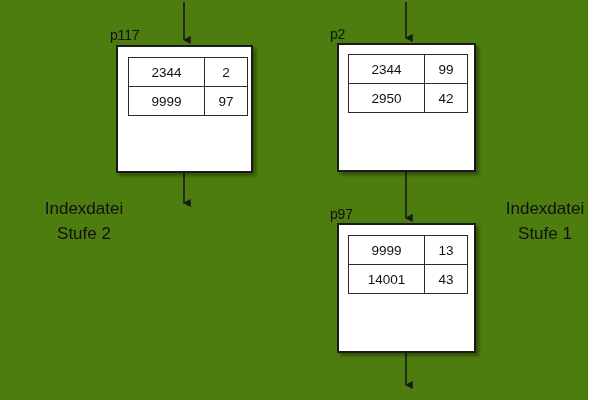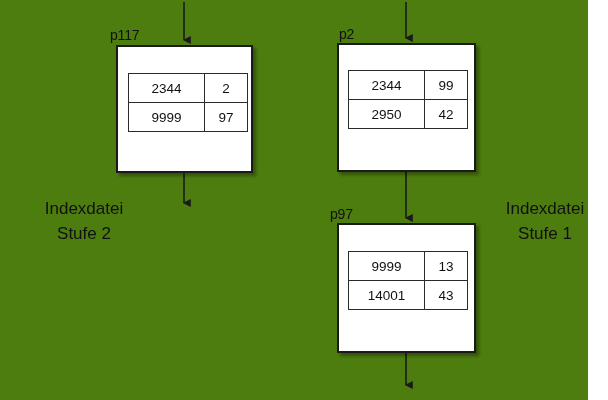--- a/index.html
+++ b/index.html
@@ -30,21 +30,20 @@
     font-family: "Liberation Sans", sans-serif;
     color: #111111;
     letter-spacing: -0.2px;
     white-space: nowrap;
   }
   .key-table {
     position: absolute;
     border-collapse: collapse;
     background: #ffffff;
     table-layout: fixed;
-    margin-top: 16px;
   }
   .key-table td {
     border: 1px solid #2b2b2b;
     font-size: 13.5px;
     font-family: "Liberation Sans", sans-serif;
     text-align: center;
     vertical-align: middle;
     color: #111111;
     padding: 0;
     height: 28px;
@@ -113,21 +112,21 @@
         <td class="col-key">2344</td>
         <td class="col-ptr">2</td>
       </tr>
       <tr>
         <td class="col-key">9999</td>
         <td class="col-ptr">97</td>
       </tr>
     </tbody>
   </table>
 
-  <div class="page-label" style="left:339px; top:26px;">p2</div>
+  <div class="page-label" style="left:330px; top:26px;">p2</div>
 
   <div class="page-box" style="left:337px; top:43px; width:139px; height:129px;"></div>
 
   <table class="key-table" style="left:348px; top:54px;">
     <tbody>
       <tr>
         <td class="col-key">2344</td>
         <td class="col-ptr">99</td>
       </tr>
       <tr>

